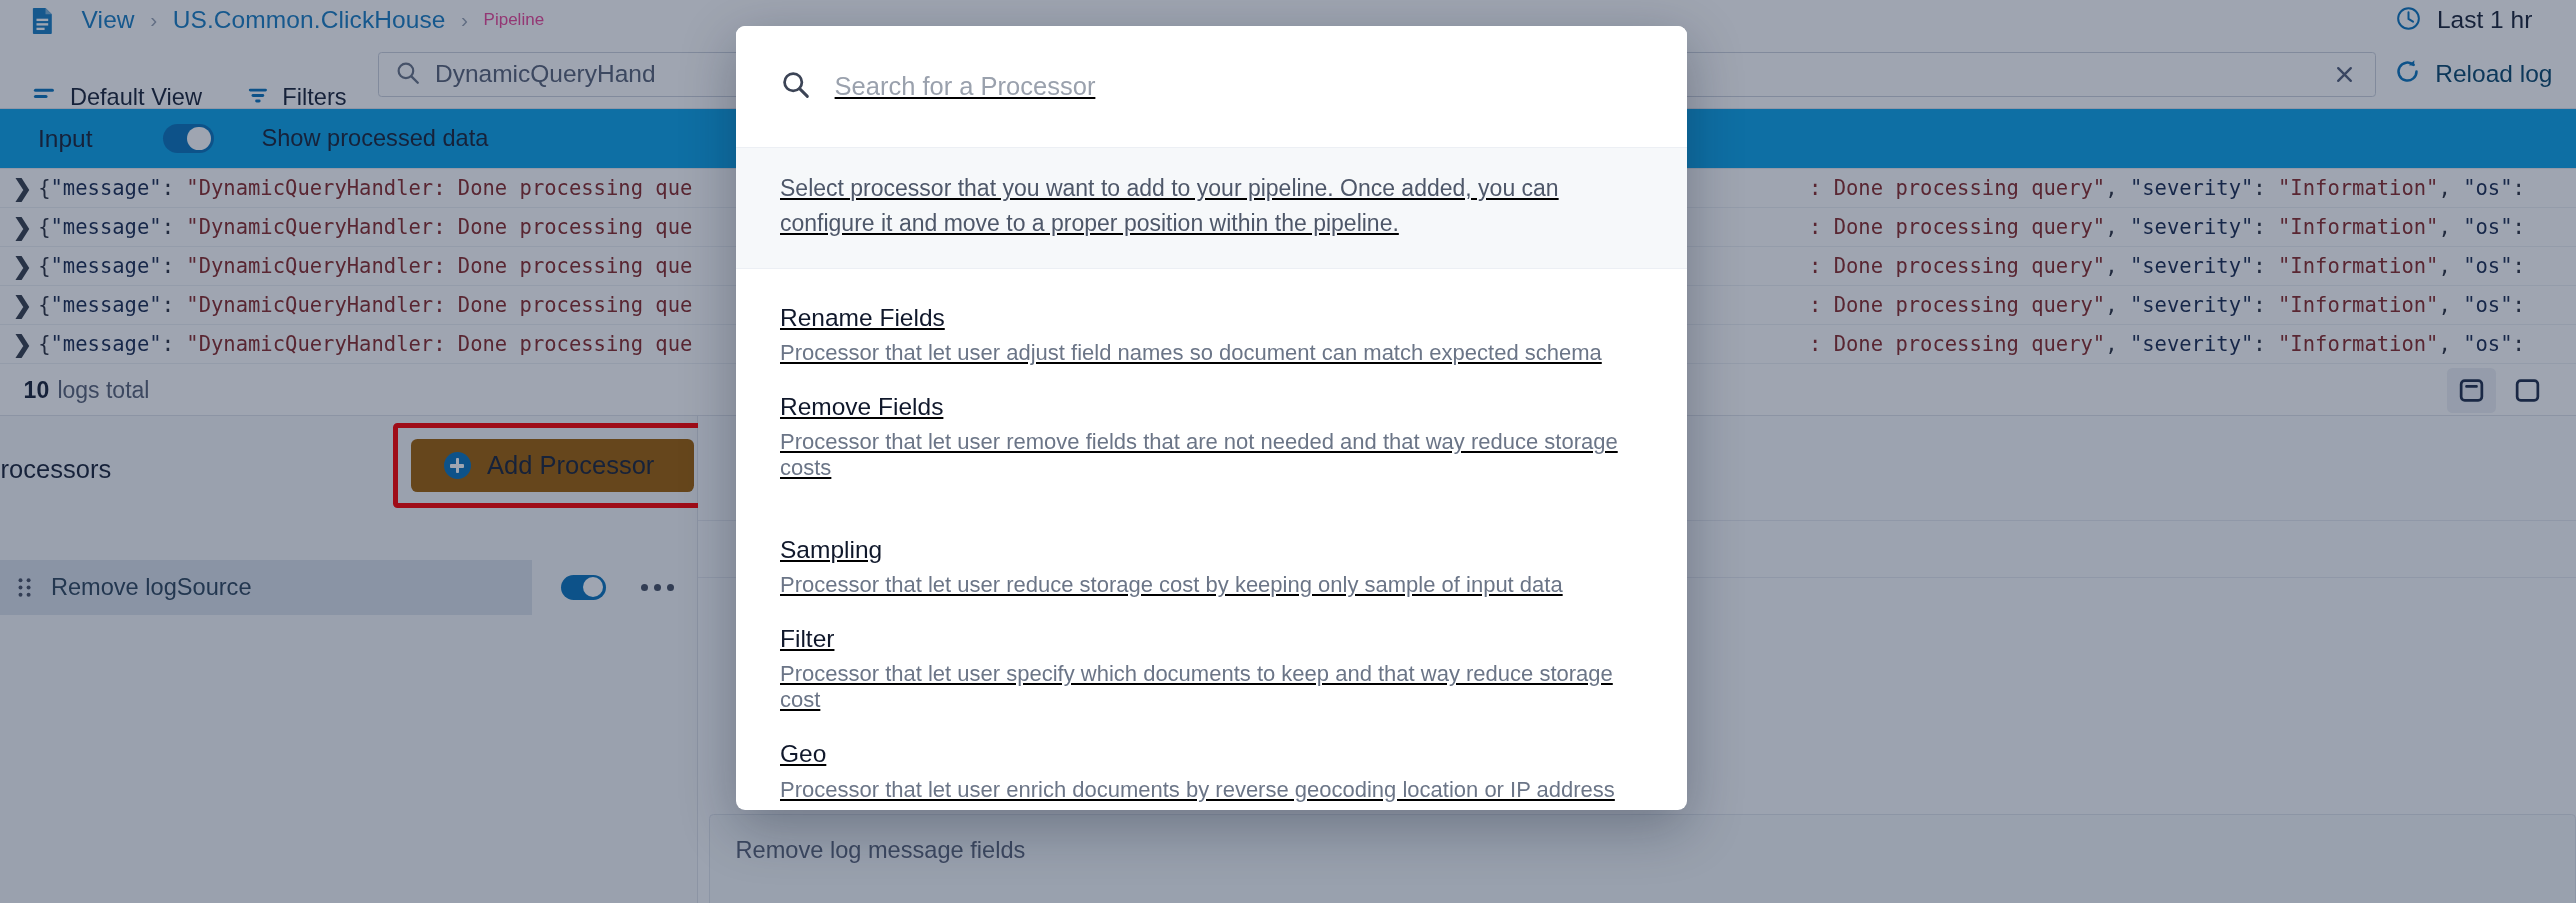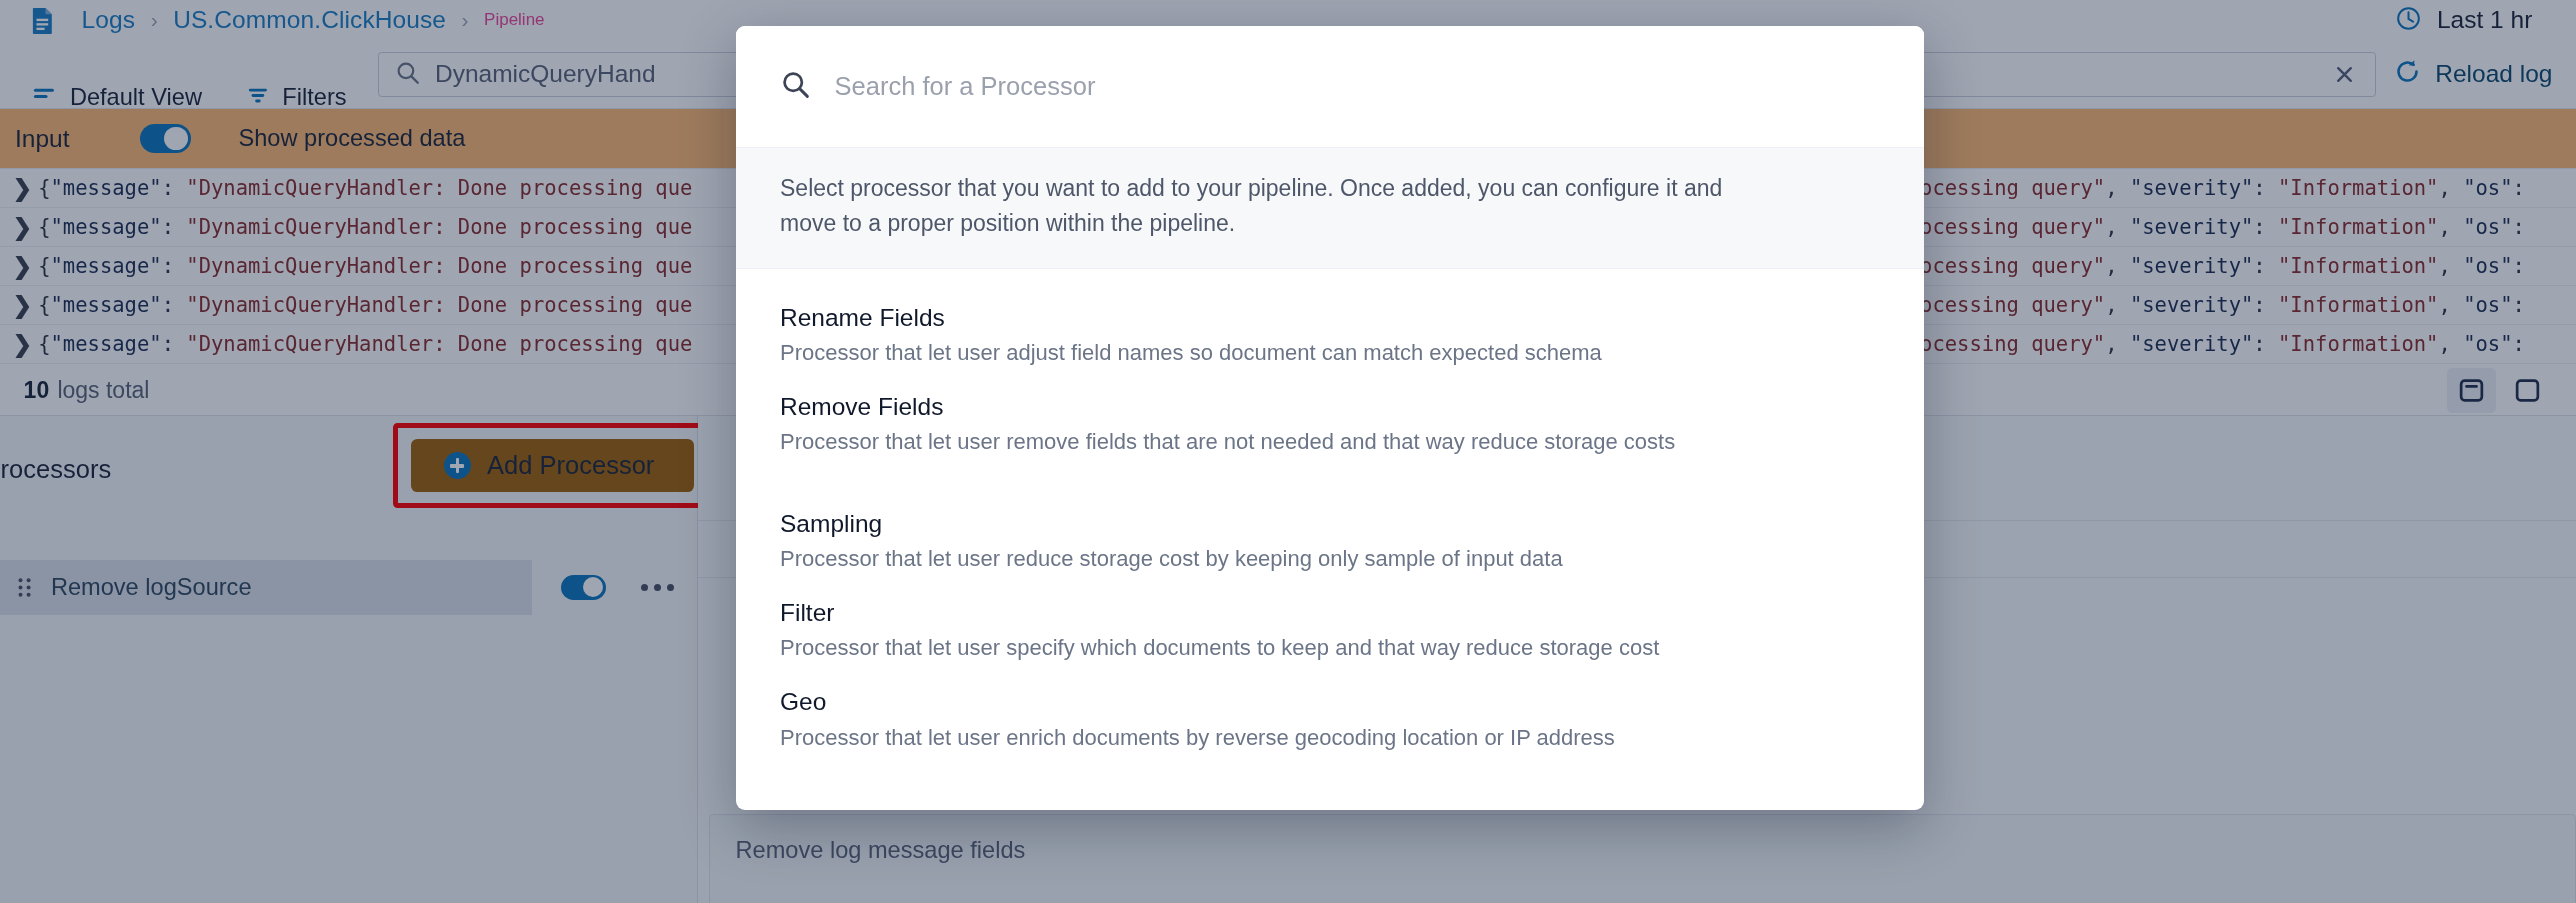--- a/index.html
+++ b/index.html
@@ -68,22 +68,22 @@
   }
   .clear-x { flex: none; width: 27px; height: 27px; }
   .reload {
     display: flex; align-items: center; gap: 14.5px; flex: none;
     font-size: 24.5px; color: #0c4a6e; white-space: nowrap; padding-left: 5.5px;
   }
 
   
   .inputstrip {
     position: absolute; left: 0; top: 109px; right: 0; height: 60px;
-    display: flex; align-items: center; padding: 0 15px;
-    background: #fdba74; border-bottom: 1.8px solid #e9ecf1; gap: 28px;
+    display: flex; align-items: center; padding: 0 38px;
+    background: #0ea5e9; border-bottom: 1.8px solid #e9ecf1; gap: 28px;
   }
   .inputstrip .title { font-size: 24.5px; color: #1c2539; font-weight: 400; }
   .toggle {
     width: 51px; height: 29px; border-radius: 14.5px; background: #0d76bd;
     position: relative; margin: 0 20px 0 42px; flex: none;
   }
   .toggle .knob {
     position: absolute; top: 2.7px; right: 2.7px; width: 23.6px; height: 23.6px;
     border-radius: 50%; background: #ffffff;
   }
@@ -189,24 +189,24 @@
   }
   .desc-box {
     position: absolute; left: 11px; right: 0; top: 398px; height: 100px;
     background: #f6f8fa; border: 1.8px solid #dfe4ec; border-radius: 4.5px;
     display: flex; align-items: flex-start; padding: 22px 25.5px;
   }
   .desc-box .txt { font-size: 23.6px; color: #5b6478; }
 
   
   .modal {
-    position: absolute; left: 736px; top: 25.5px; width: 1188px; height: 784px;
+    position: absolute; left: 736px; top: 25.5px; width: 951px; height: 784px;
     background: #ffffff; border-radius: 9px; z-index: 100;
     box-shadow: 0 16.4px 55px rgba(10, 20, 40, .30);
-    overflow: hidden; display: flex; flex-direction: column;
+    overflow: hidden; display: flex; flex-direction: column; text-decoration: underline;
   }
   .modal-search {
     height: 121px; flex: none; display: flex; align-items: center;
     gap: 23.6px; padding: 0 44px; background: #fff;
   }
   .modal-search .ph { font-size: 25.5px; color: #9aa1ad; }
   .modal-note {
     flex: none; background: #f6f8fa; border-top: 1.8px solid #eceff4;
     border-bottom: 1.8px solid #eceff4;
     padding: 23.6px 44px 27px 44px;
@@ -226,21 +226,21 @@
     <span class="doc-icon">
       <svg width="23.6" height="27" viewBox="0 0 26 30">
         <path d="M3 1 h13 l7 7 v21 a1 1 0 0 1 -1 1 H3 a1 1 0 0 1 -1 -1 V2 a1 1 0 0 1 1 -1 z" fill="#1b7fc4"></path>
         <path d="M16 1 l7 7 h-7 z" fill="#7fb6da"></path>
         <rect x="6" y="13" width="13" height="2.6" fill="#ffffff"></rect>
         <rect x="6" y="18" width="13" height="2.6" fill="#ffffff"></rect>
         <rect x="6" y="23" width="9" height="2.6" fill="#ffffff"></rect>
       </svg>
     </span>
     <div class="crumbs">
-      <span class="crumb-link">Logs</span>
+      <span class="crumb-link">View</span>
       <span class="crumb-sep">›</span>
       <span class="crumb-link">US.Common.ClickHouse</span>
       <span class="crumb-sep">›</span>
       <span class="crumb-cur">Pipeline</span>
     </div>
     <div class="timerange">
       <span>
         <svg width="27" height="27" viewBox="0 0 30 30">
           <circle cx="15" cy="15" r="11.5" fill="none" stroke="#0d76bd" stroke-width="2.2"></circle>
           <path d="M15 8 V15.5 L20 18.5" fill="none" stroke="#0d76bd" stroke-width="2.2" stroke-linecap="round"></path>

